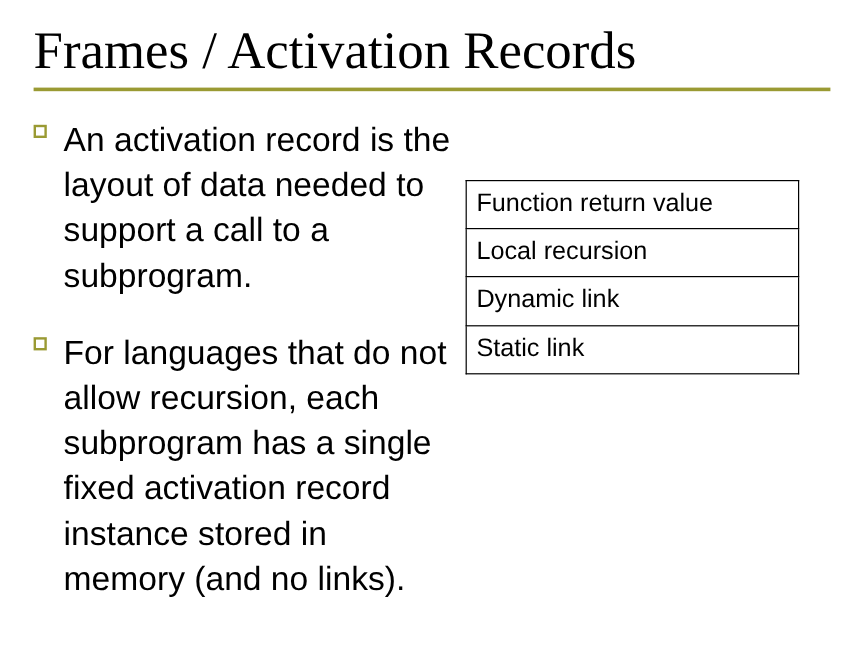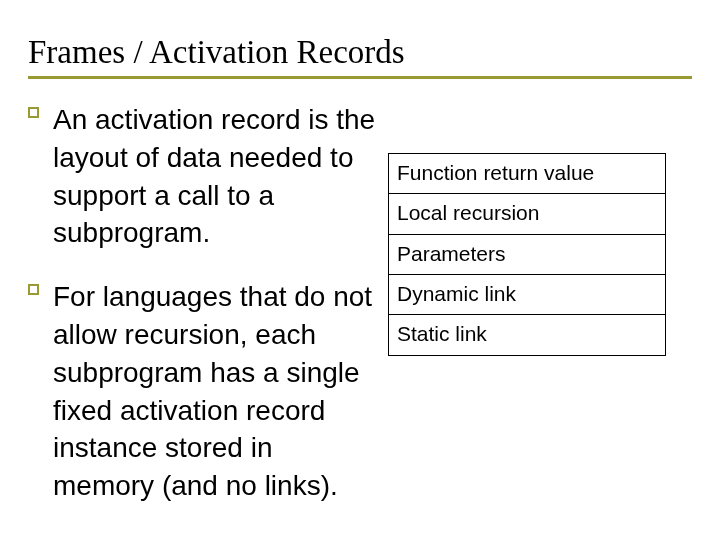--- a/index.html
+++ b/index.html
@@ -13,24 +13,24 @@
     overflow: hidden;
   }
   .slide {
     box-sizing: border-box;
     width: 720px;
     height: 540px;
     padding: 18px 28px 24px 28px;
   }
   .title {
     font-family: "Times New Roman", Times, serif;
-    font-size: 33px;
+    font-size: 44px;
     font-weight: 400;
     color: #000;
-    margin: 16px 0 4px 0;
+    margin: 0 0 4px 0;
     line-height: 1.15;
   }
   .title-rule {
     border: none;
     border-top: 3px solid #9a9a33;
     margin: 0 0 22px 0;
   }
   .body {
     display: flex;
     flex-direction: row;
@@ -101,23 +101,20 @@
     <div class="right-col">
       <table class="record-table">
         <tbody>
             <tr>
               <td>Function return value</td>
             </tr>
         <tr>
               <td>Local recursion</td>
             </tr>
         <tr>
-              <td>Parameters</td>
-            </tr>
-        <tr>
               <td>Dynamic link</td>
             </tr>
         <tr>
               <td>Static link</td>
             </tr>
       </tbody>
         </table>
     </div>
 
   </div>

